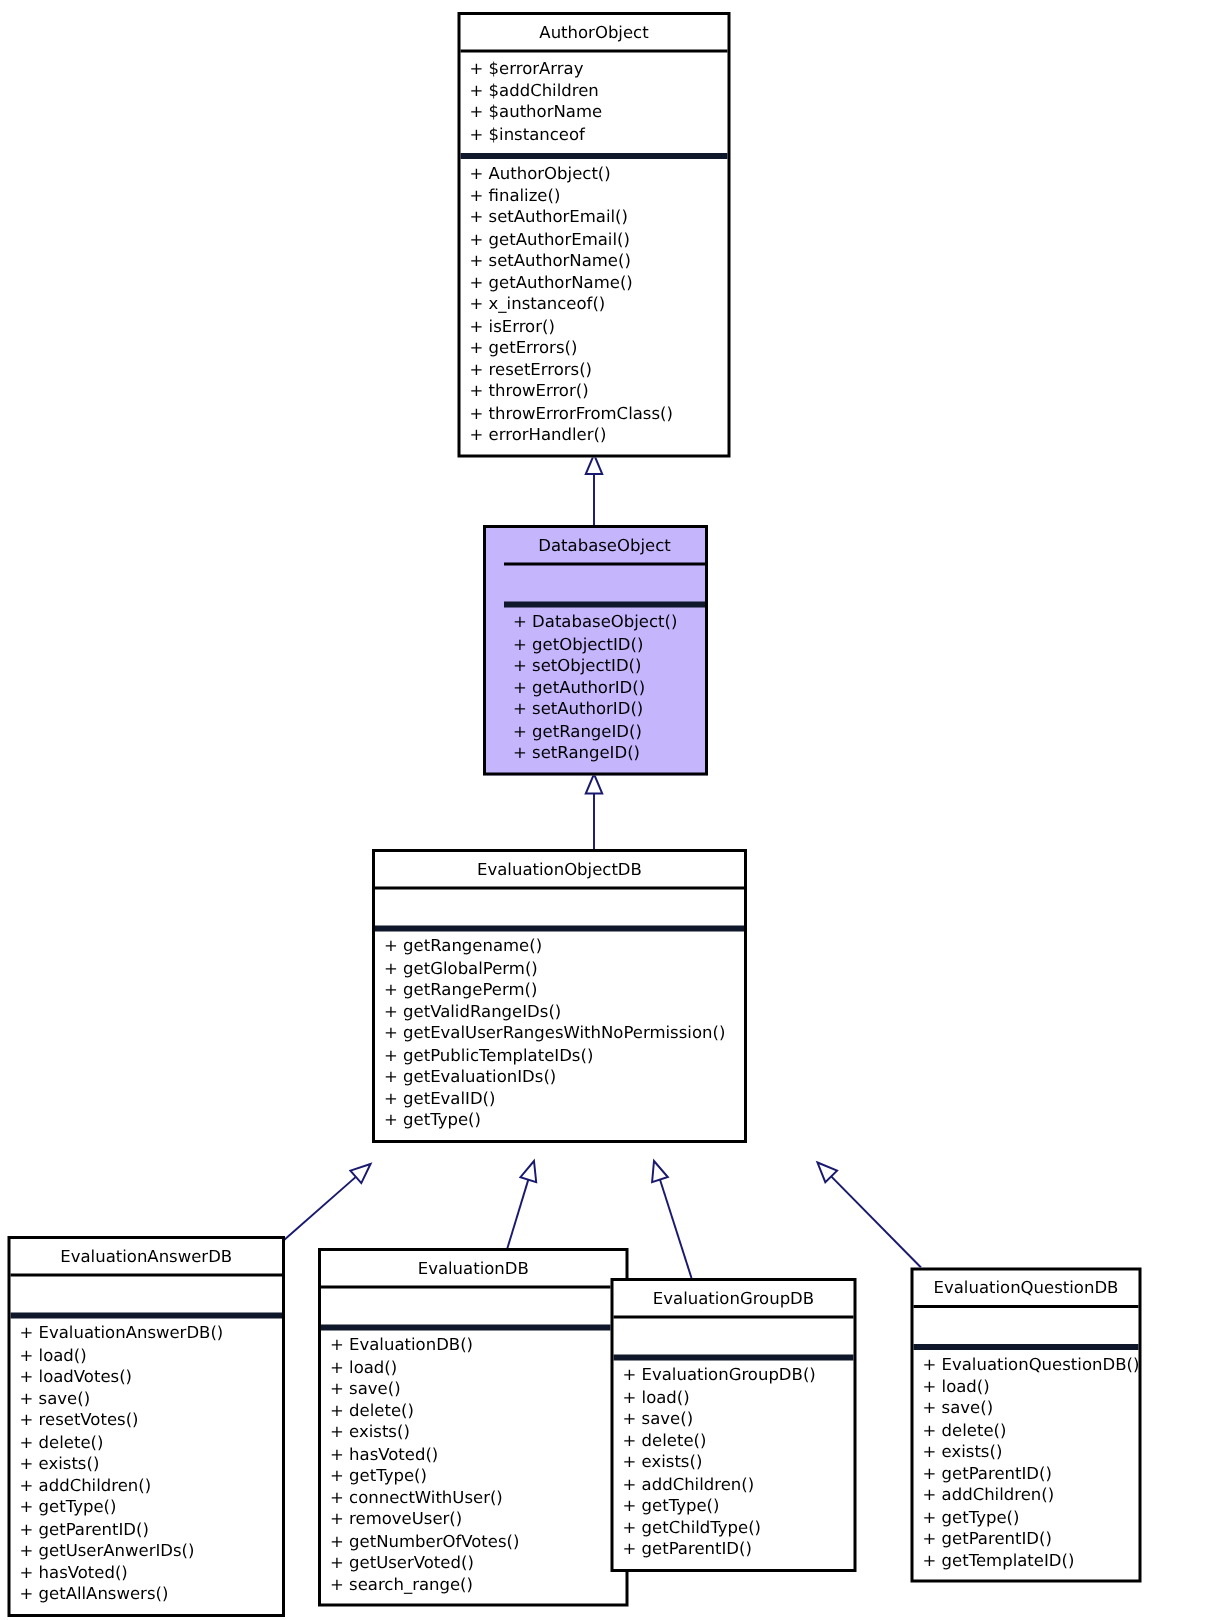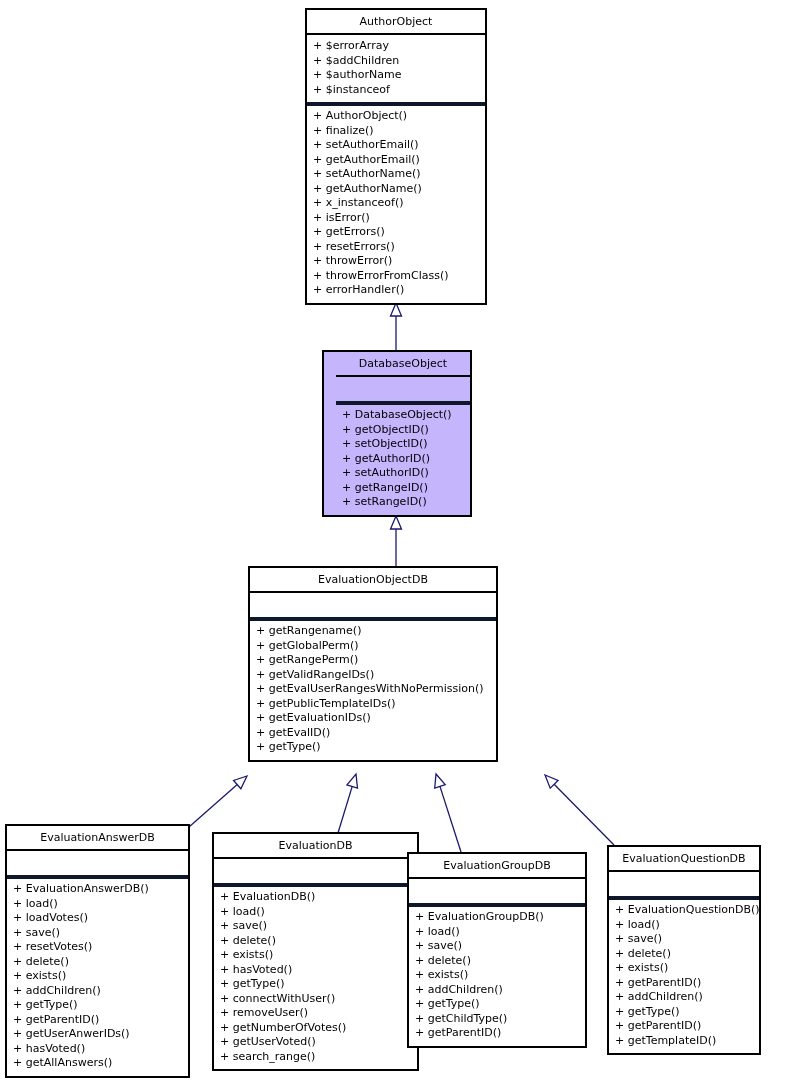--- a/index.html
+++ b/index.html
@@ -52,21 +52,21 @@
   .uml-line {
     line-height: 14.5px;
     white-space: nowrap;
   }
   
   #box-author     { left: 305px; top: 8px;   width: 182px; }
   #box-database   { left: 322px; top: 350px; width: 150px; }
   #box-evalobject { left: 248px; top: 566px; width: 250px; }
   #box-answer     { left: 5px;   top: 824px; width: 185px; }
   #box-evaluation { left: 212px; top: 832px; width: 207px; }
-  #box-group      { left: 407px; top: 852px; width: 180px; }
+  #box-group      { left: 407px; top: 852px; width: 164px; }
   #box-question   { left: 607px; top: 845px; width: 154px; }
 </style>
 </head>
 <body>
 
 <div class="canvas">
 
   <svg class="edges" id="edges">
       <g>
         <line x1="396" y1="351" x2="396" y2="316" stroke="#191970" stroke-width="1.3"></line>

